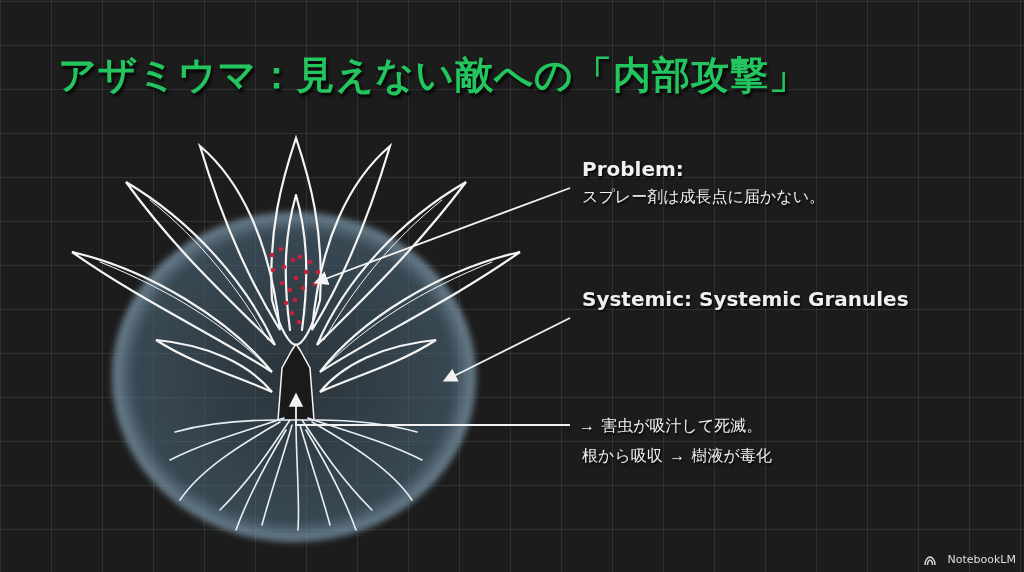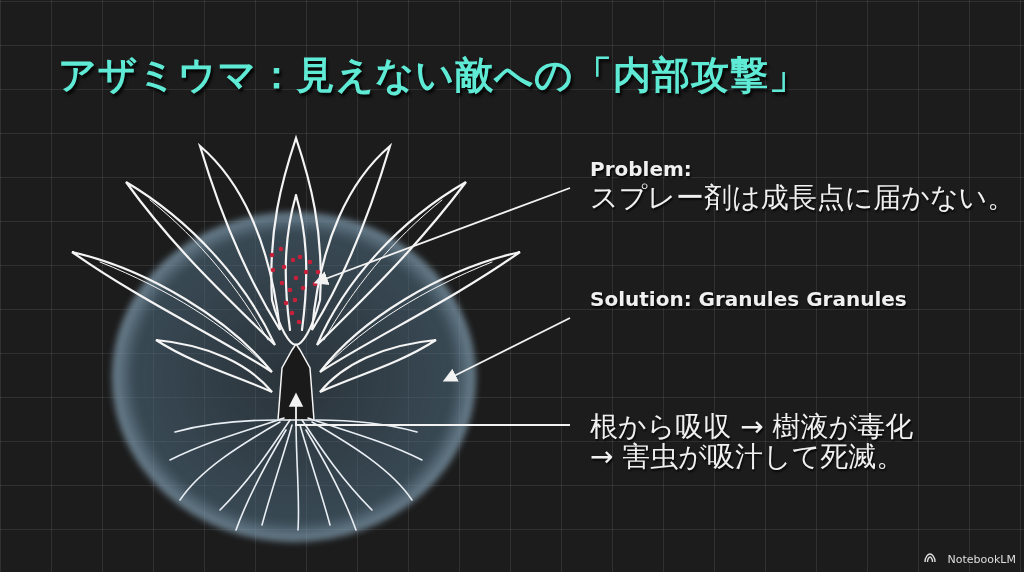--- a/index.html
+++ b/index.html
@@ -2,30 +2,30 @@
 <html><head>
 <meta charset="utf-8">
 <style>
   html,body{margin:0;padding:0;}
   body{width:1024px;height:572px;overflow:hidden;background:#1c1c1c;font-family:"DejaVu Sans","Liberation Sans",sans-serif;color:#f2f2f2;position:relative;}
   .grid{position:absolute;inset:0;
     background-image:
       linear-gradient(to right, rgba(255,255,255,0.09) 1px, transparent 1px),
       linear-gradient(to bottom, rgba(255,255,255,0.09) 1px, transparent 1px);
     background-size:51px 44px;background-position:0px 1px;}
-  .title{position:absolute;left:58px;top:50px;font-size:38px;font-weight:bold;letter-spacing:1px;color:#5eead4;text-shadow:2px 3px 3px rgba(0,0,0,0.85);white-space:nowrap;}
+  .title{position:absolute;left:58px;top:50px;font-size:38px;font-weight:bold;letter-spacing:1px;color:#22c55e;text-shadow:2px 3px 3px rgba(0,0,0,0.85);white-space:nowrap;}
   .glow{position:absolute;left:112px;top:212px;width:364px;height:330px;border-radius:50%;
     background:radial-gradient(ellipse at center, rgba(70,95,115,0.35) 0%, rgba(80,110,130,0.55) 62%, rgba(170,200,220,0.9) 78%, rgba(130,165,190,0.35) 88%, rgba(0,0,0,0) 100%);
     filter:blur(3px);}
   .plant{position:absolute;left:0;top:0;}
-  .label-block{position:absolute;left:582px;color:#f0f0f0;text-shadow:1px 2px 2px rgba(0,0,0,0.8);margin-left:8px;}
+  .label-block{position:absolute;left:582px;color:#f0f0f0;text-shadow:1px 2px 2px rgba(0,0,0,0.8);}
   .label-block .head{font-size:20px;font-weight:bold;line-height:28px;white-space:nowrap;}
-  .label-block .body{font-size:28px;line-height:30px;white-space:nowrap;}
+  .label-block .body{font-size:16px;line-height:30px;white-space:nowrap;font-family:Liberation Mono, monospace;}
   .b1{top:155px;} .b2{top:285px;} .b3{top:412px;}
-  .badge{position:absolute;right:8px;bottom:6px;font-size:11px;color:#ddd;display:flex;align-items:flex-start;gap:12px;}
+  .badge{position:absolute;right:8px;bottom:6px;font-size:11px;color:#ddd;display:flex;align-items:flex-end;gap:12px;}
 </style>
 </head>
 <body>
 
 <div class="grid"></div>
 
 <div class="title">アザミウマ：見えない敵への「内部攻撃」</div>
 
 <div class="glow"></div>
 
@@ -100,26 +100,26 @@
     <path d="M570,425 L296,425 L296,396" marker-end="url(#ah)"></path>
   </g>
 </svg>
 
 <div class="label-block b1">
   <div class="head">Problem:</div>
   <div class="body">スプレー剤は成長点に届かない。</div>
 </div>
 
 <div class="label-block b2">
-  <div class="head">Solution: Granules Granules</div>
+  <div class="head">Systemic: Systemic Granules</div>
 </div>
 
 <div class="label-block b3">
+  <div class="body">→ 害虫が吸汁して死滅。</div>
   <div class="body">根から吸収 → 樹液が毒化</div>
-  <div class="body">→ 害虫が吸汁して死滅。</div>
 </div>
 
 <div class="badge">
   <svg width="12" height="10" viewBox="0 0 12 10">
     <path d="M1,9 C1,4 4,1 6,1 C8,1 11,4 11,9 M3.5,9 C3.5,6 5,4 6,4 C7,4 8.5,6 8.5,9" stroke="#ddd" stroke-width="1.4" fill="none"></path>
   </svg>
   <span>NotebookLM</span>
 </div>
 
 </body></html>

